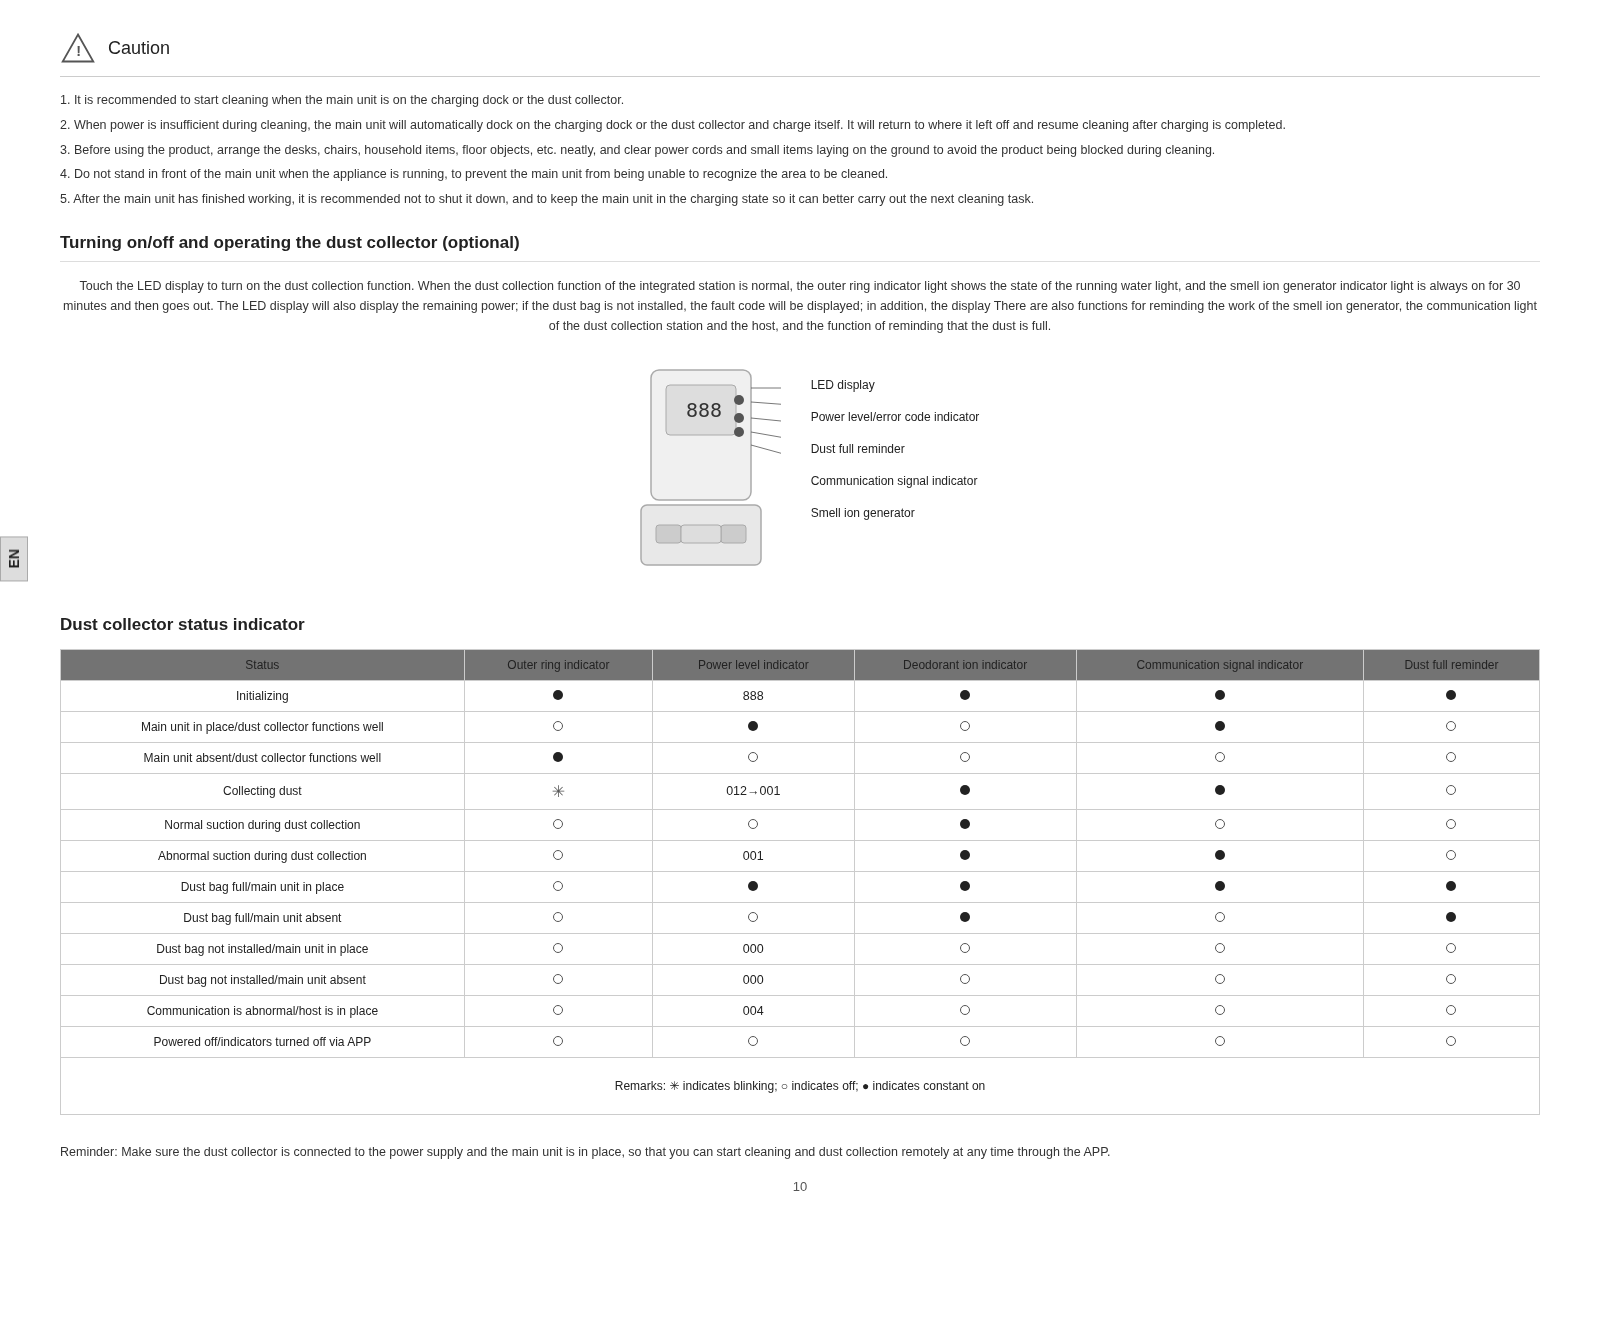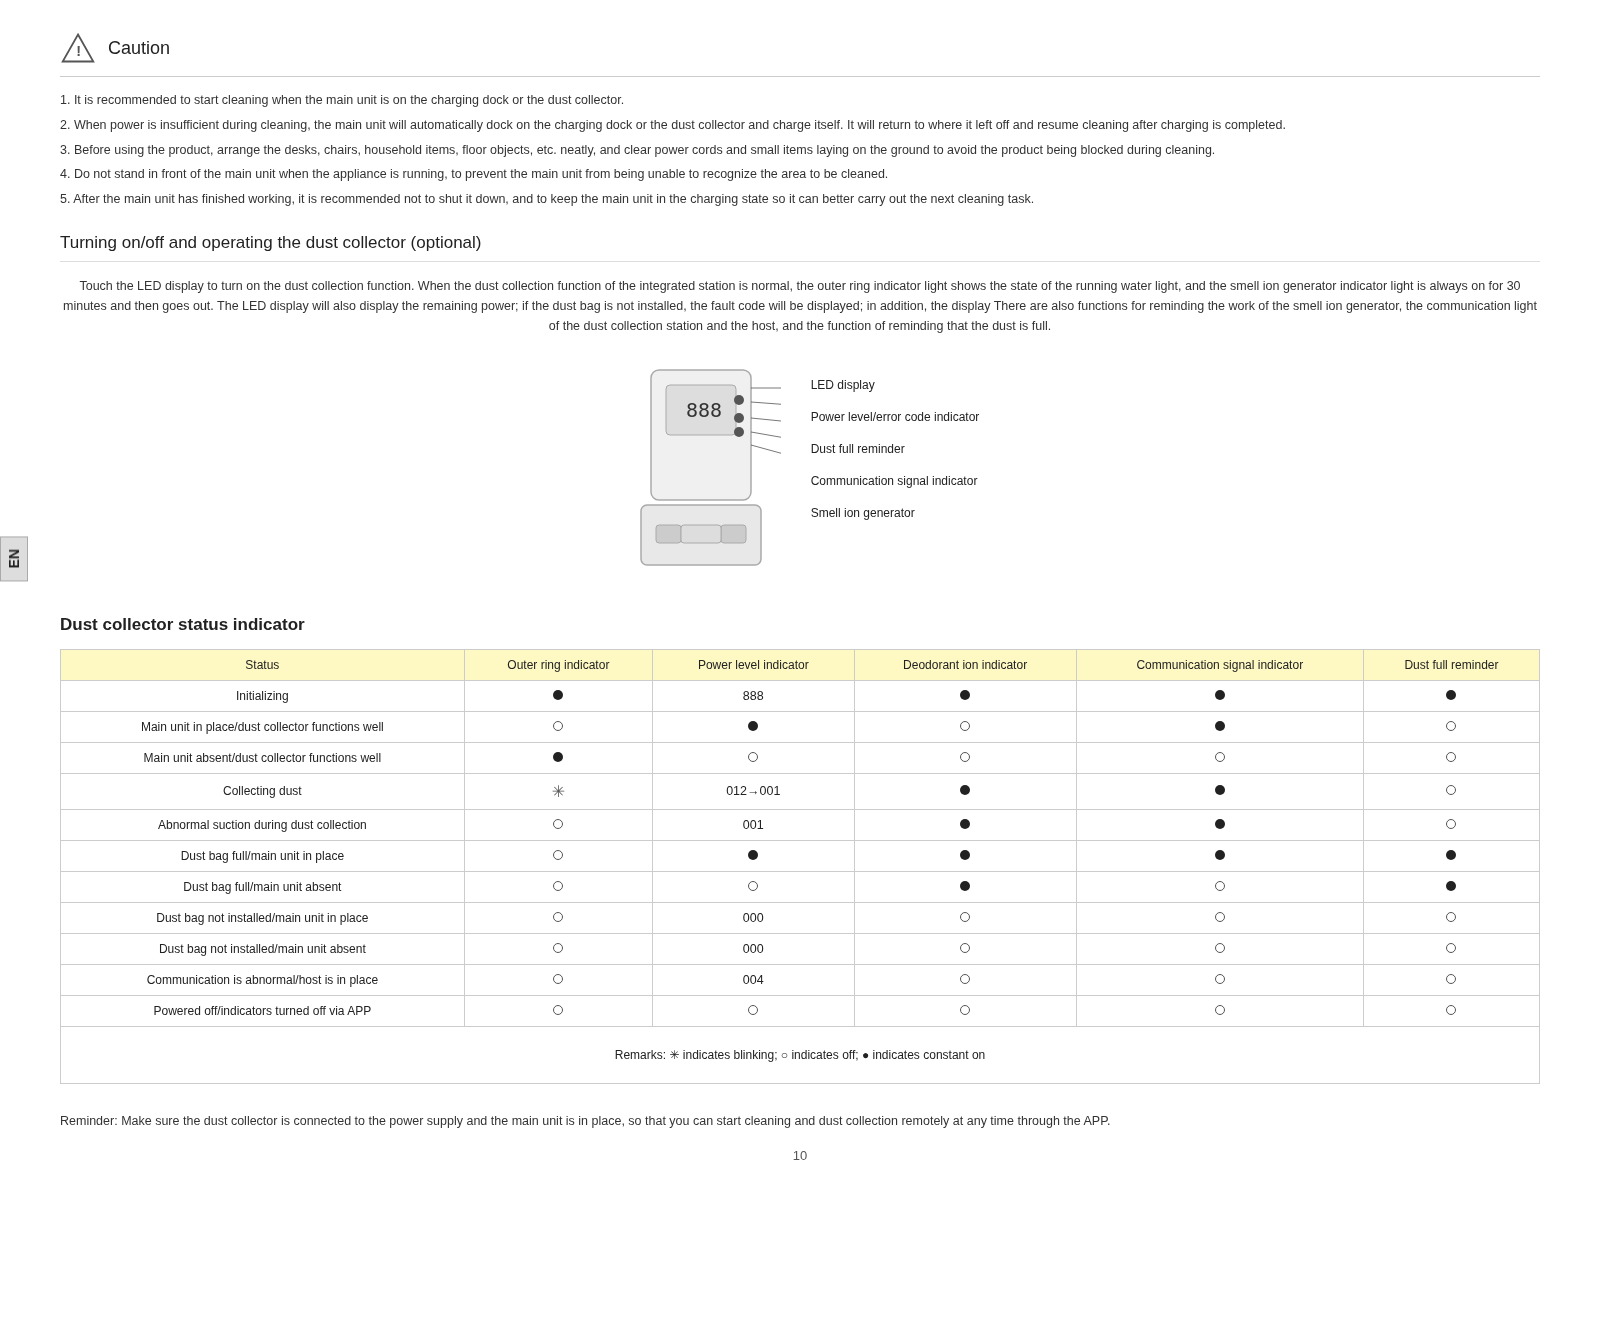--- a/index.html
+++ b/index.html
@@ -36,21 +36,21 @@
     }
     .caution-list li {
       margin-bottom: 6px;
       padding-left: 0;
       font-size: 12.5px;
       line-height: 1.5;
       color: #333;
     }
     .section-title {
       font-size: 17px;
-      font-weight: normal;
+      font-weight: bold;
       margin-bottom: 14px;
       margin-top: 10px;
       border-bottom: 1px solid #ddd;
       padding-bottom: 8px;
     }
     .description {
       font-size: 12.5px;
       line-height: 1.6;
       color: #333;
       margin-bottom: 24px;
@@ -93,21 +93,21 @@
       font-size: 12.5px;
       margin-bottom: 30px;
     }
     .status-table th, .status-table td {
       border: 1px solid #ccc;
       padding: 8px 10px;
       text-align: center;
       vertical-align: middle;
     }
     .status-table th {
-      background: #fef9c3;
+      background: #737373;
       font-weight: normal;
       font-size: 12px;
     }
     .status-table td:first-child {
       text-align: center;
       font-size: 12px;
     }
     .dot-filled {
       display: inline-block;
       width: 10px;
@@ -259,20 +259,28 @@
       </tr>
       <tr>
         <td>Collecting dust</td>
         <td><span class="dot-blink">✳</span></td>
         <td>012→001</td>
         <td><span class="dot-filled"></span></td>
         <td><span class="dot-filled"></span></td>
         <td><span class="dot-empty"></span></td>
       </tr>
       <tr>
+        <td>Normal suction during dust collection</td>
+        <td><span class="dot-empty"></span></td>
+        <td><span class="dot-empty"></span></td>
+        <td><span class="dot-filled"></span></td>
+        <td><span class="dot-empty"></span></td>
+        <td><span class="dot-empty"></span></td>
+      </tr>
+      <tr>
         <td>Abnormal suction during dust collection</td>
         <td><span class="dot-empty"></span></td>
         <td>001</td>
         <td><span class="dot-filled"></span></td>
         <td><span class="dot-filled"></span></td>
         <td><span class="dot-empty"></span></td>
       </tr>
       <tr>
         <td>Dust bag full/main unit in place</td>
         <td><span class="dot-empty"></span></td>

